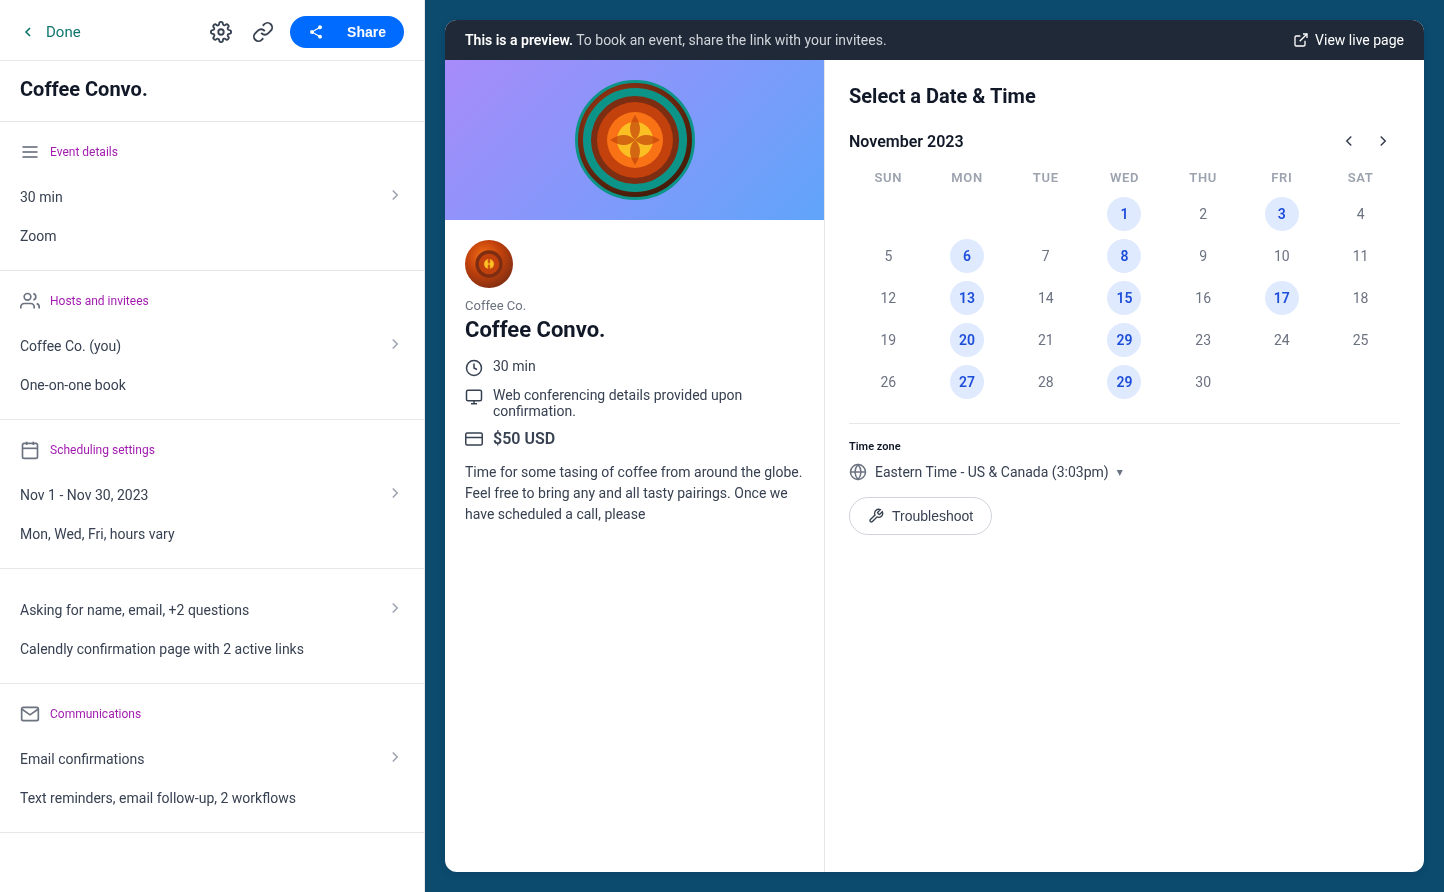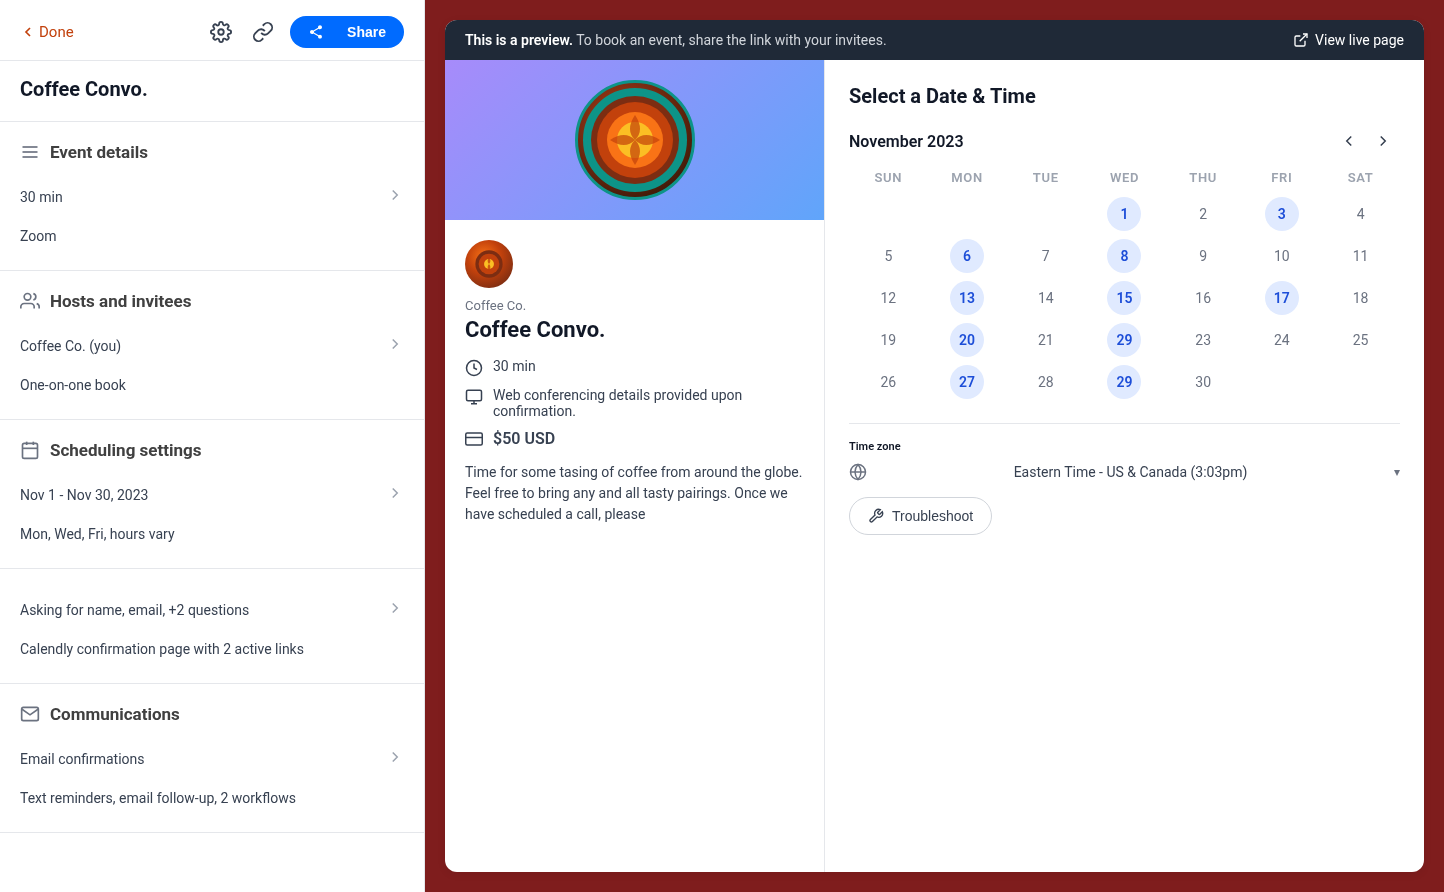--- a/index.html
+++ b/index.html
@@ -21,22 +21,22 @@
       padding: 16px 20px 12px;
       border-bottom: 1px solid #e5e7eb;
       display: flex;
       align-items: center;
       gap: 16px;
     }
 
     .done-link {
       display: flex;
       align-items: center;
-      gap: 3px;
-      color: #c2410c;
+      gap: 10px;
+      color: #0f766e;
       text-decoration: none;
       font-size: 15px;
       cursor: pointer;
     }
 
     .done-link svg { width: 16px; height: 16px; }
 
     .header-actions {
       display: flex;
       align-items: center;
@@ -83,23 +83,23 @@
     }
 
     .section-header {
       display: flex;
       align-items: center;
       gap: 10px;
       margin-bottom: 14px;
     }
 
     .section-title {
-      font-size: 17px;
-      font-weight: 700;
-      color: #404040;
+      font-size: 12px;
+      font-weight: 400;
+      color: #a21caf;
     }
 
     .section-row {
       display: flex;
       align-items: center;
       justify-content: space-between;
       padding: 10px 0;
       cursor: pointer;
     }
 
@@ -115,21 +115,21 @@
     .section-spacer {
       height: 16px;
     }
 
     
     .main-content {
       flex: 1;
       display: flex;
       flex-direction: column;
       overflow: hidden;
-      background: #7f1d1d;
+      background: #0c4a6e;
       padding: 0;
     }
 
     
     .preview-panel {
       flex: 1;
       display: flex;
       flex-direction: column;
       margin: 20px;
       background: #fff;
@@ -355,21 +355,20 @@
       margin-bottom: 10px;
     }
 
     .timezone-selector {
       display: flex;
       align-items: center;
       gap: 8px;
       font-size: 14px;
       color: #374151;
       cursor: pointer;
-      justify-content: space-between;
     }
 
     .timezone-selector svg {
       width: 18px;
       height: 18px;
       color: #6b7280;
     }
 
     .tz-dropdown-icon {
       color: #6b7280;

